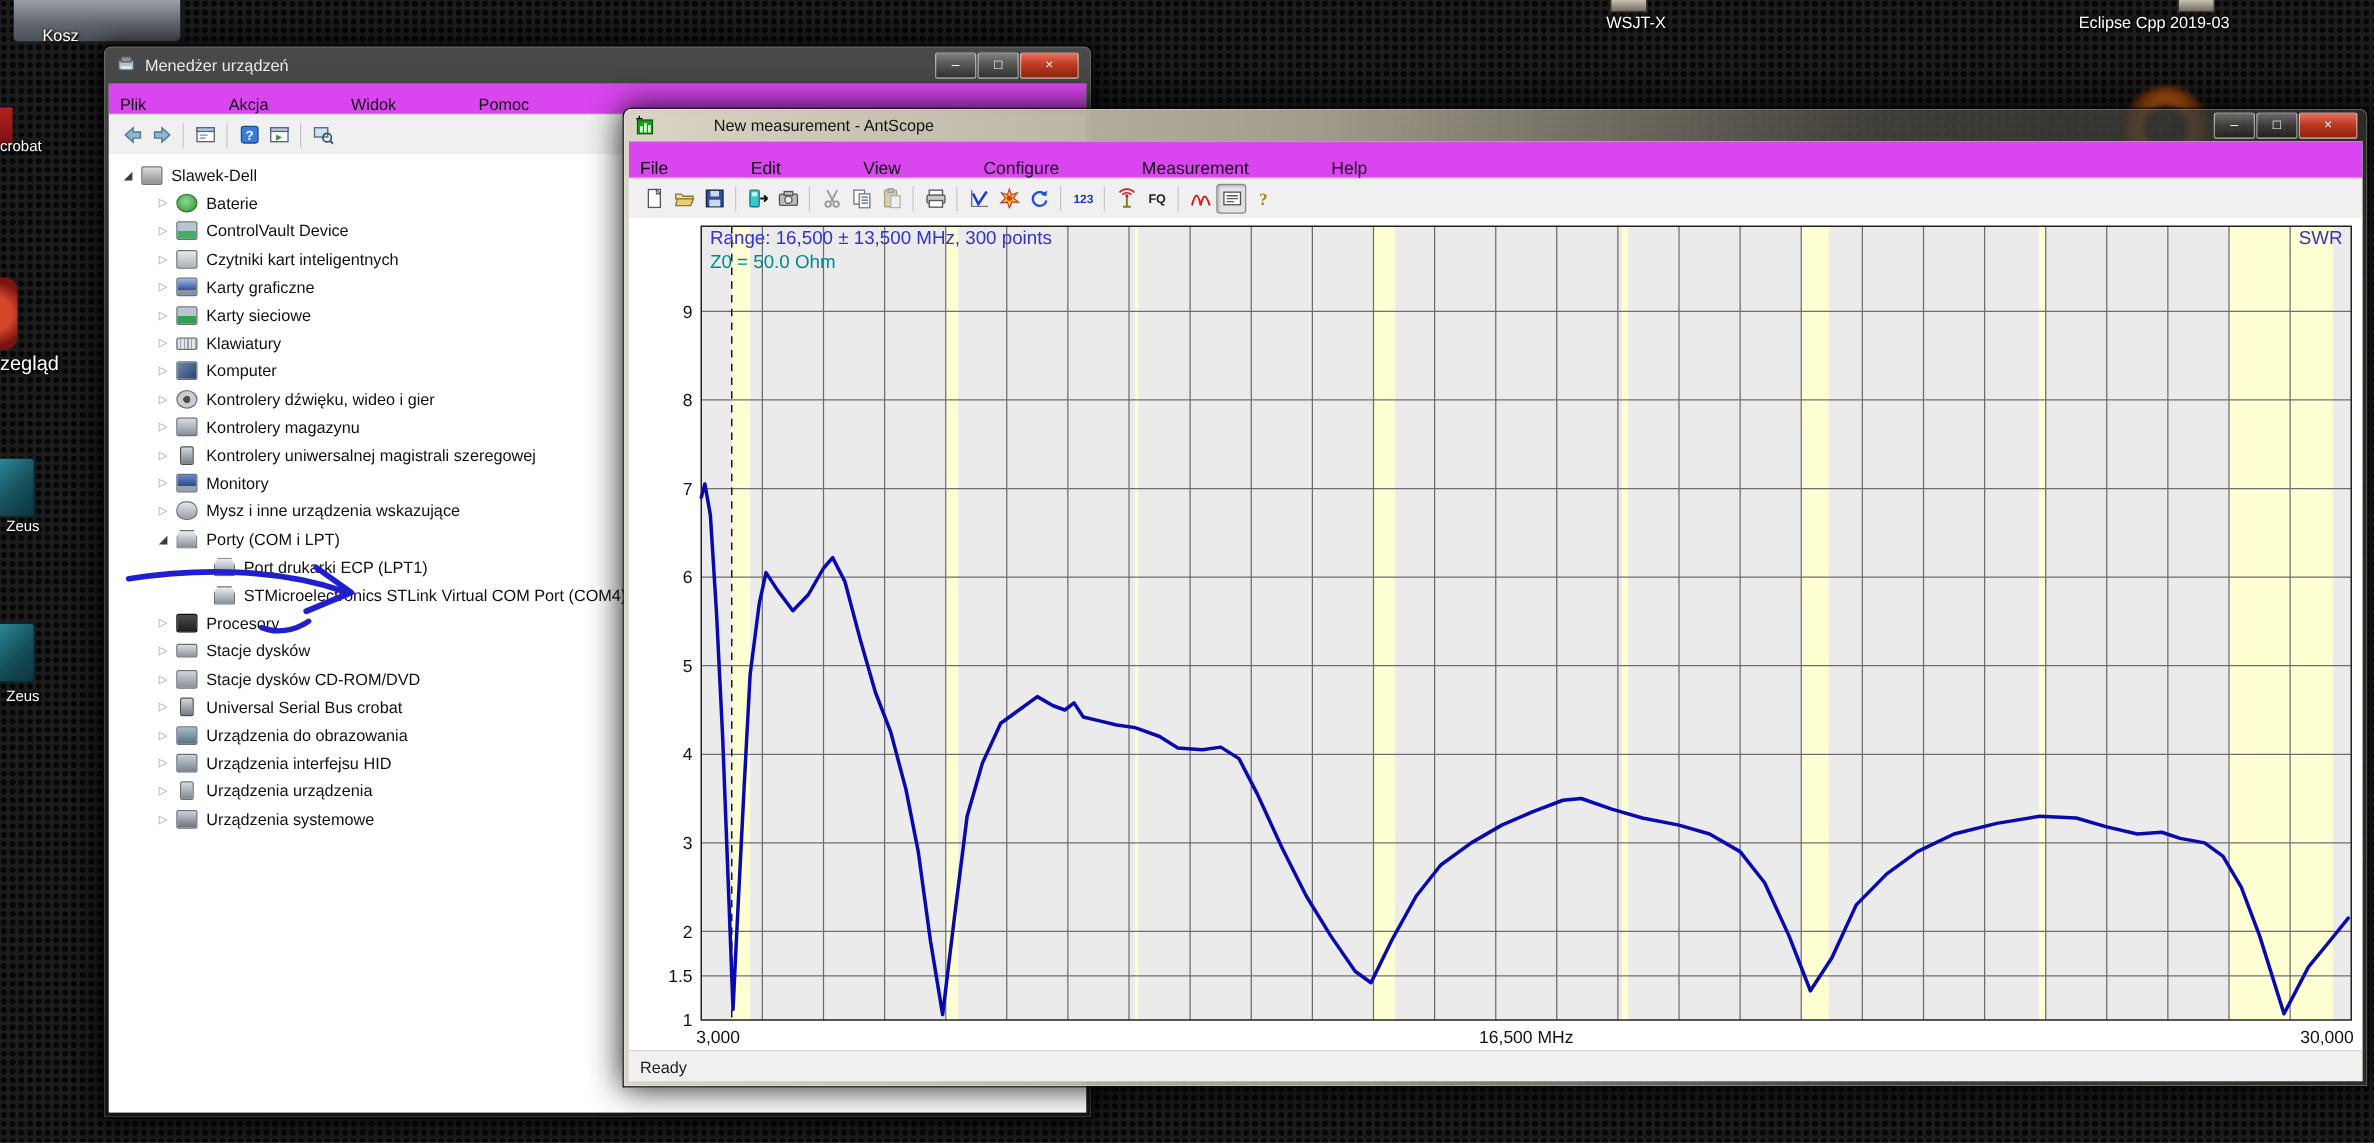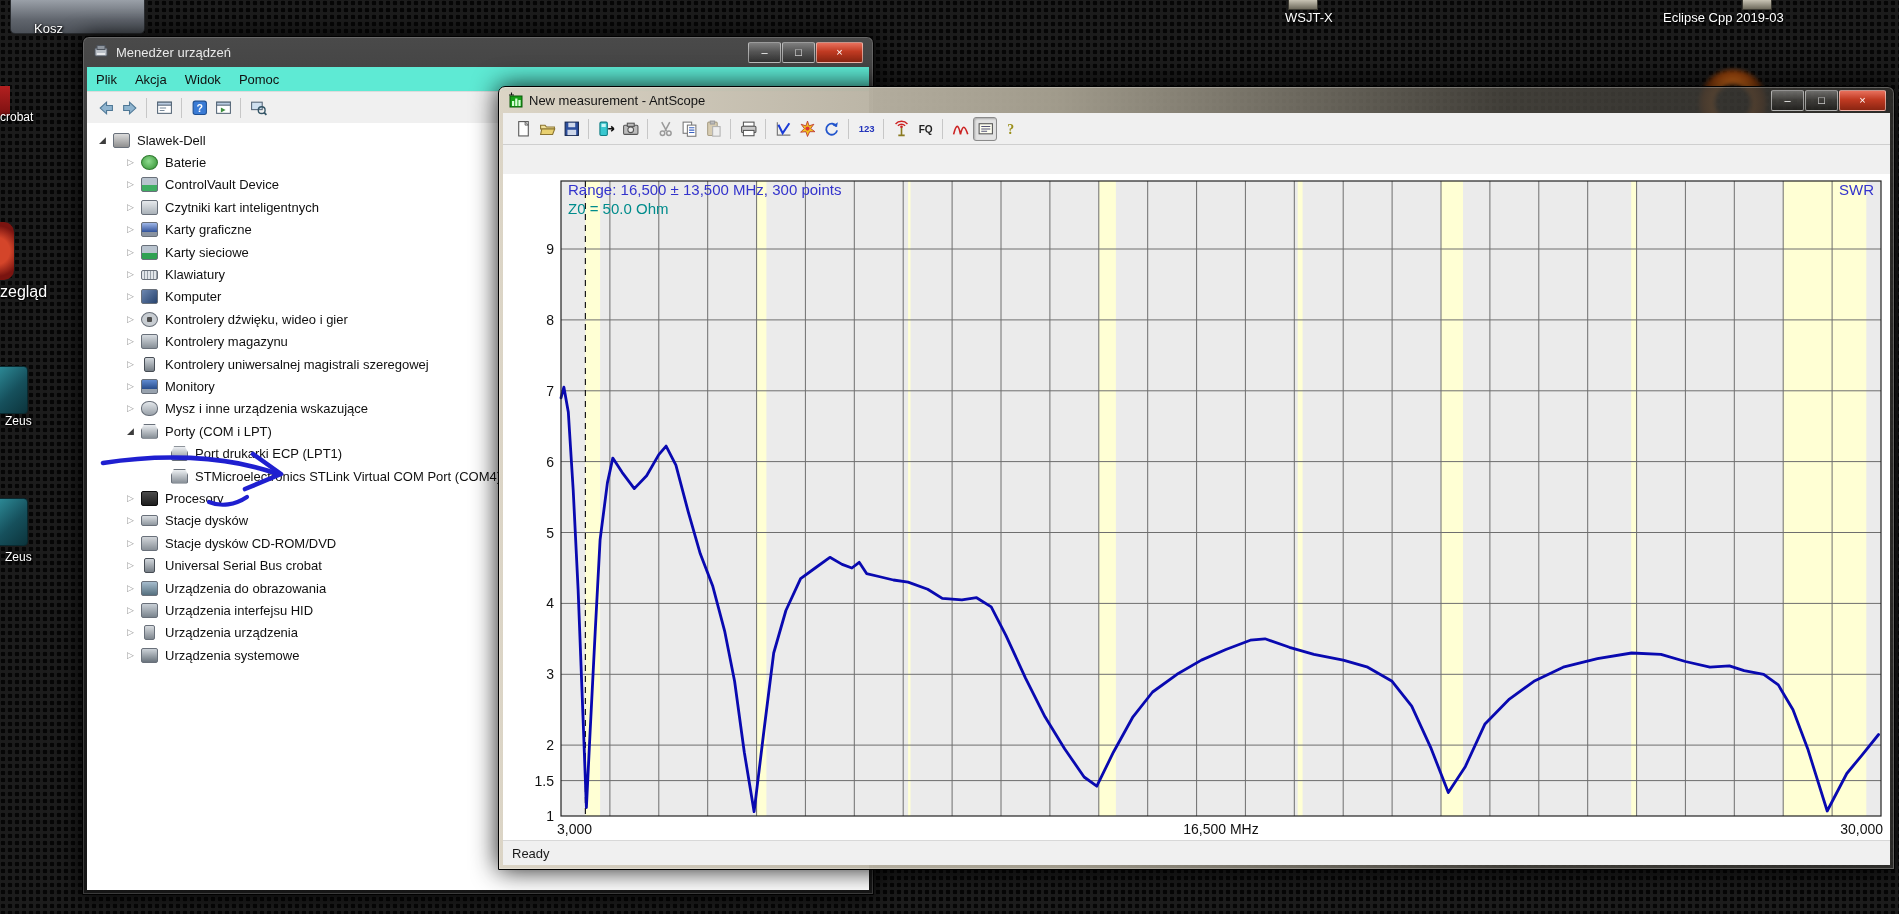--- a/index.html
+++ b/index.html
@@ -32,21 +32,21 @@
     color:#fff;font-size:11px;display:flex;align-items:center;justify-content:center;line-height:1;}
   .wbtn.close{width:45px;background:linear-gradient(#e8705c,#c03a22 45%,#8a2512);}
 
   
   #dm-window{left:42px;top:36px;width:790px;height:857px;z-index:2;
     background:linear-gradient(#4a4a4a,#242424 30%,#161616);
     box-shadow:0 0 22px rgba(0,0,0,.85), inset 0 0 0 1px rgba(255,255,255,.16);margin-left:40px;}
   #dm-title{height:30px;padding:0 10px;}
   #dm-title .titletext{color:#e9e9e9;margin-left:7px;}
   #dm-client{position:absolute;left:4px;right:4px;top:30px;bottom:4px;background:#f0f0f0;overflow:hidden;}
-  .menubar{display:flex;align-items:center;background:#5eead4;border-bottom:1px solid #dcdcdc;}
+  .menubar{display:flex;align-items:flex-end;background:#d946ef;border-bottom:1px solid #dcdcdc;gap:48px;}
   #dm-menubar{height:24px;font-size:13px;}
   .menu-item{padding:0 9px;color:#111;}
   #dm-toolbar{height:31px;display:flex;align-items:center;background:#f0f0f0;border-bottom:1px solid #d2d2d2;padding-left:6px;}
   .tbi{width:22px;height:22px;display:flex;align-items:center;justify-content:center;margin:0 1px;border-radius:3px;}
   .tbi svg{width:17px;height:17px;}
   .tsep{width:1px;height:20px;background:#c7c7c7;margin:0 5px;}
   #dm-tree{position:absolute;left:0;right:0;top:56px;bottom:0;background:#fff;padding-top:6px;}
   .trow{height:22.4px;display:flex;align-items:center;font-size:13px;color:#101010;white-space:nowrap;}
   .exp{width:14px;flex:none;font-size:9px;line-height:1;}
   .exp.open{color:#3c3c3c;}
@@ -73,21 +73,21 @@
   .ti-imaging{background:linear-gradient(#a6bccd,#56707f);}
   .ti-hid{background:linear-gradient(#c9d0d7,#7a848d);}
   .ti-portable{width:9px;margin-left:3px;margin-right:10px;background:linear-gradient(#d8dce0,#7e868e);}
   .ti-system{background:linear-gradient(#ccd2d8,#69737c);}
   #dm-arrow{position:absolute;left:8px;top:380px;width:230px;height:75px;pointer-events:none;}
 
   
   #as-window{left:498px;top:86px;width:1395px;height:782px;z-index:5;
     background:linear-gradient(90deg,rgba(219,212,197,.98),rgba(168,162,146,.95) 40%,rgba(74,71,64,.82) 72%,rgba(47,46,43,.88));
     box-shadow:0 0 26px rgba(0,0,0,.9), inset 0 0 0 1px rgba(255,255,255,.25);}
-  #as-title{height:26px;padding:0 8px;}
+  #as-title{height:26px;padding:0 8px;gap:42px;}
   #as-title .titletext{color:#141414;margin-left:6px;font-size:13px;}
   #as-client{position:absolute;left:4px;right:4px;top:26px;bottom:4px;background:#f0f0f0;overflow:hidden;}
   #as-menubar{height:29px;font-size:14px;border-bottom:1px solid #e0e0e0;}
   #as-toolbar{height:31px;display:flex;align-items:center;background:#f0f0f0;border-bottom:1px solid #cfcfcf;padding-left:8px;}
   .tbi.pressed{border:1px solid #8a8a8a;background:#e2e2e2;box-shadow:inset 1px 1px 2px rgba(0,0,0,.25);}
   #as-chart{position:absolute;left:0;right:0;top:61px;bottom:24px;background:#fff;}
   #as-status{position:absolute;left:0;right:0;bottom:0;height:24px;background:#f0f0f0;border-top:1px solid #d8d8d8;
     display:flex;align-items:center;font-size:13px;color:#1a1a1a;padding-left:9px;}
 </style>
 </head>
@@ -312,20 +312,28 @@
         <rect x="11.4" y="8" width="2.2" height="6" fill="#d6ffd6"></rect>
       </svg>
       <span class="titletext">New measurement - AntScope</span>
       <span class="wbtns" id="as-wbtns">
           <span class="wbtn">–</span>
           <span class="wbtn">□</span>
           <span class="wbtn close">×</span>
         </span>
     </div>
     <div id="as-client">
+      <div class="menubar" id="as-menubar">
+          <span class="menu-item">File</span>
+          <span class="menu-item">Edit</span>
+          <span class="menu-item">View</span>
+          <span class="menu-item">Configure</span>
+          <span class="menu-item">Measurement</span>
+          <span class="menu-item">Help</span>
+        </div>
       <div id="as-toolbar">
           <span class="tbi">
             <svg viewBox="0 0 16 16">
               <rect x="3.5" y="1.5" width="9" height="13.5" fill="#fff" stroke="#555"></rect>
               <path d="M9.5 1.5 L12.5 4.8 L9.5 4.8 Z" fill="#ddd" stroke="#555" stroke-width="0.8"></path>
             </svg>
           </span>
           <span class="tbi">
             <svg viewBox="0 0 16 16">
               <path d="M1.5 5 h4.2 l1.4 1.6 h7.4 v1.9 h-13z" fill="#f0e09a" stroke="#8a7430"></path>

